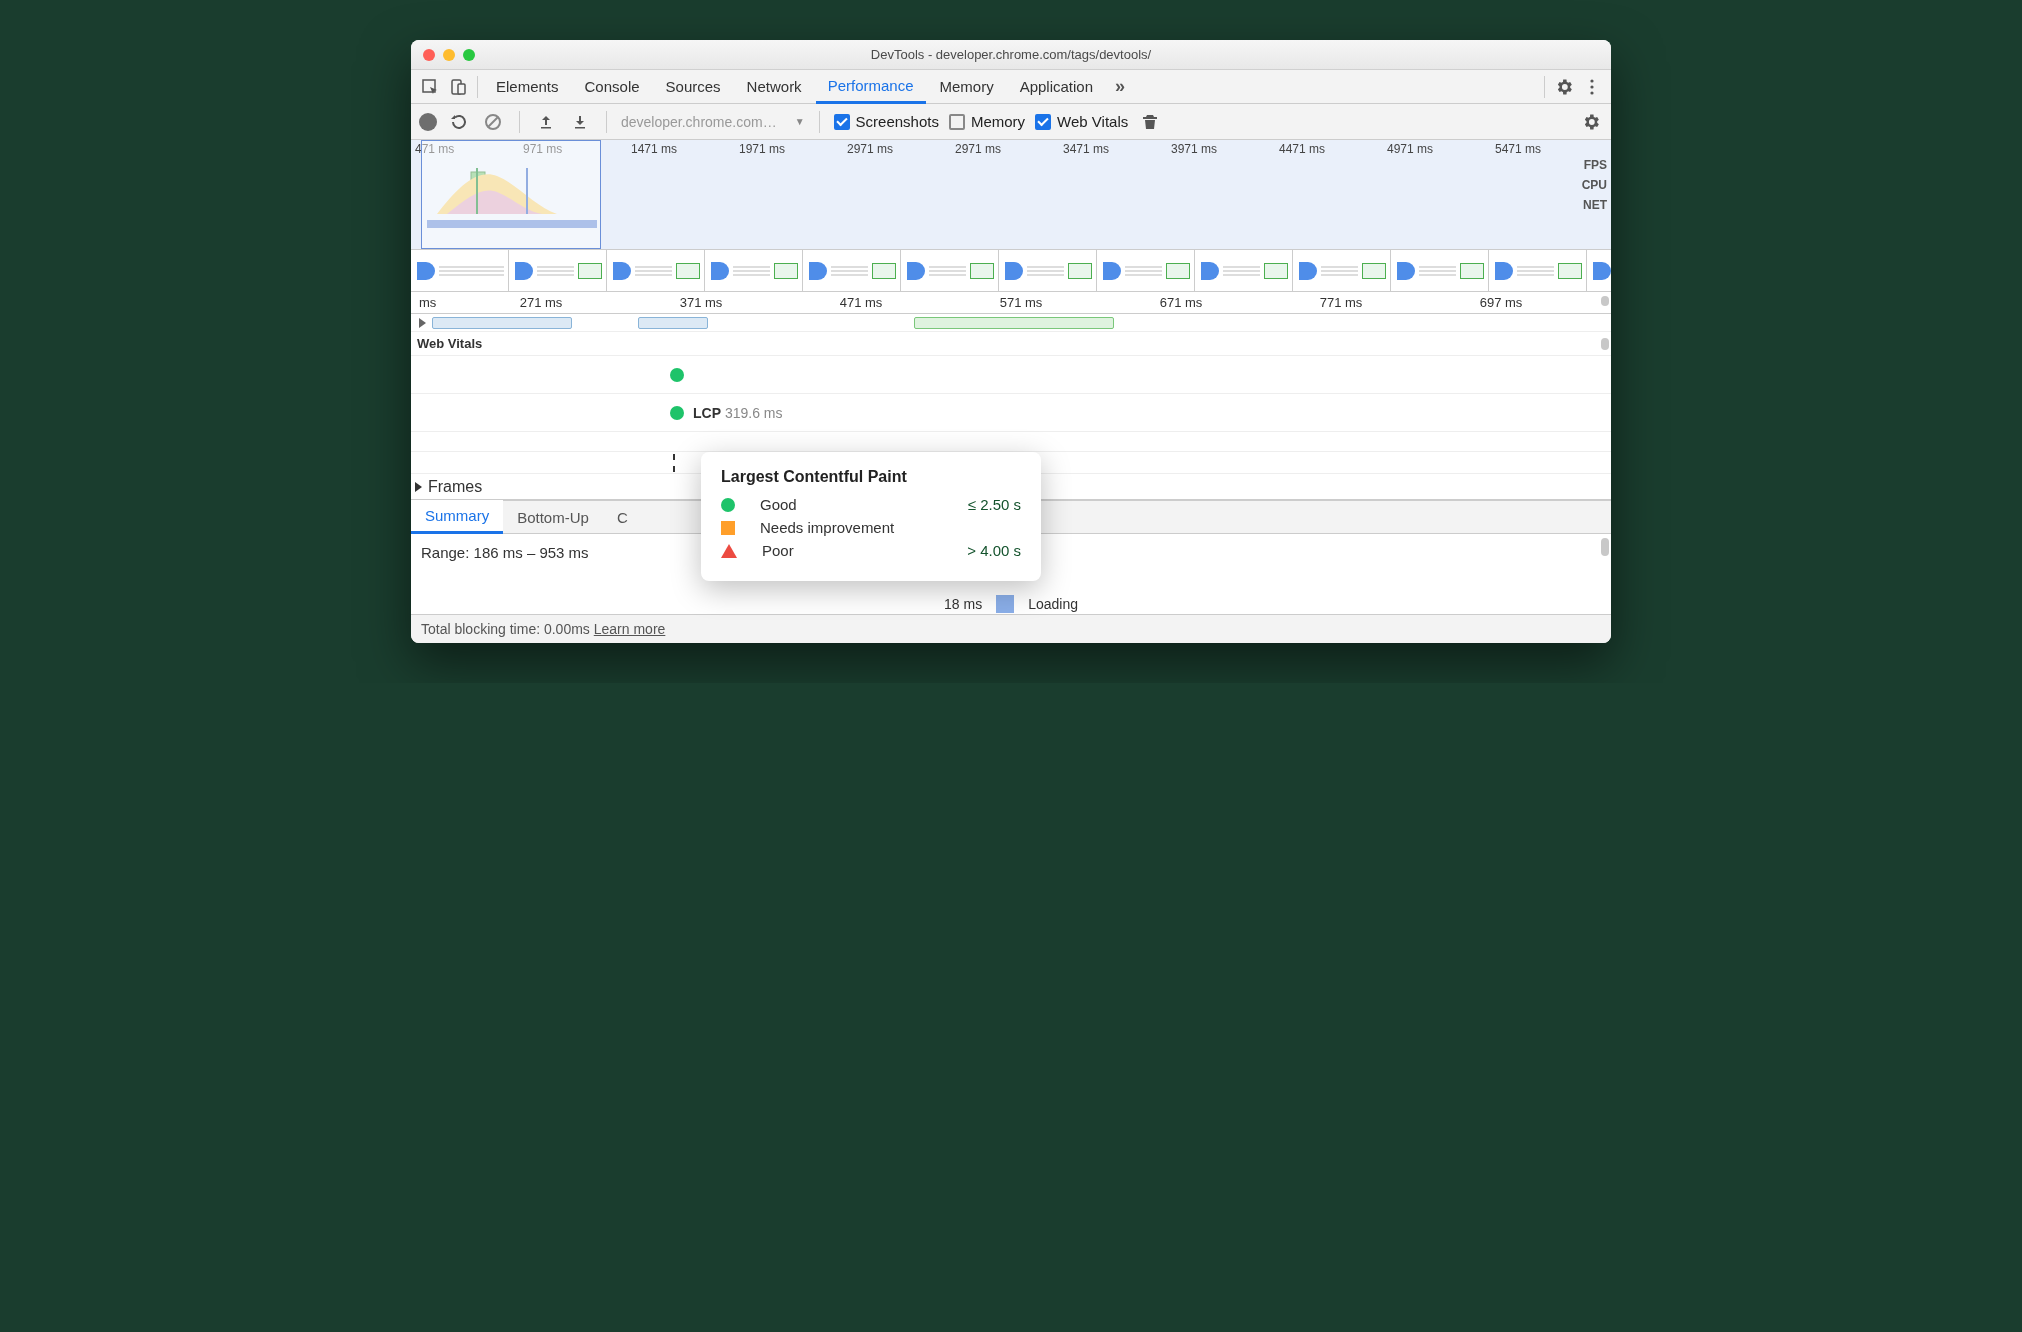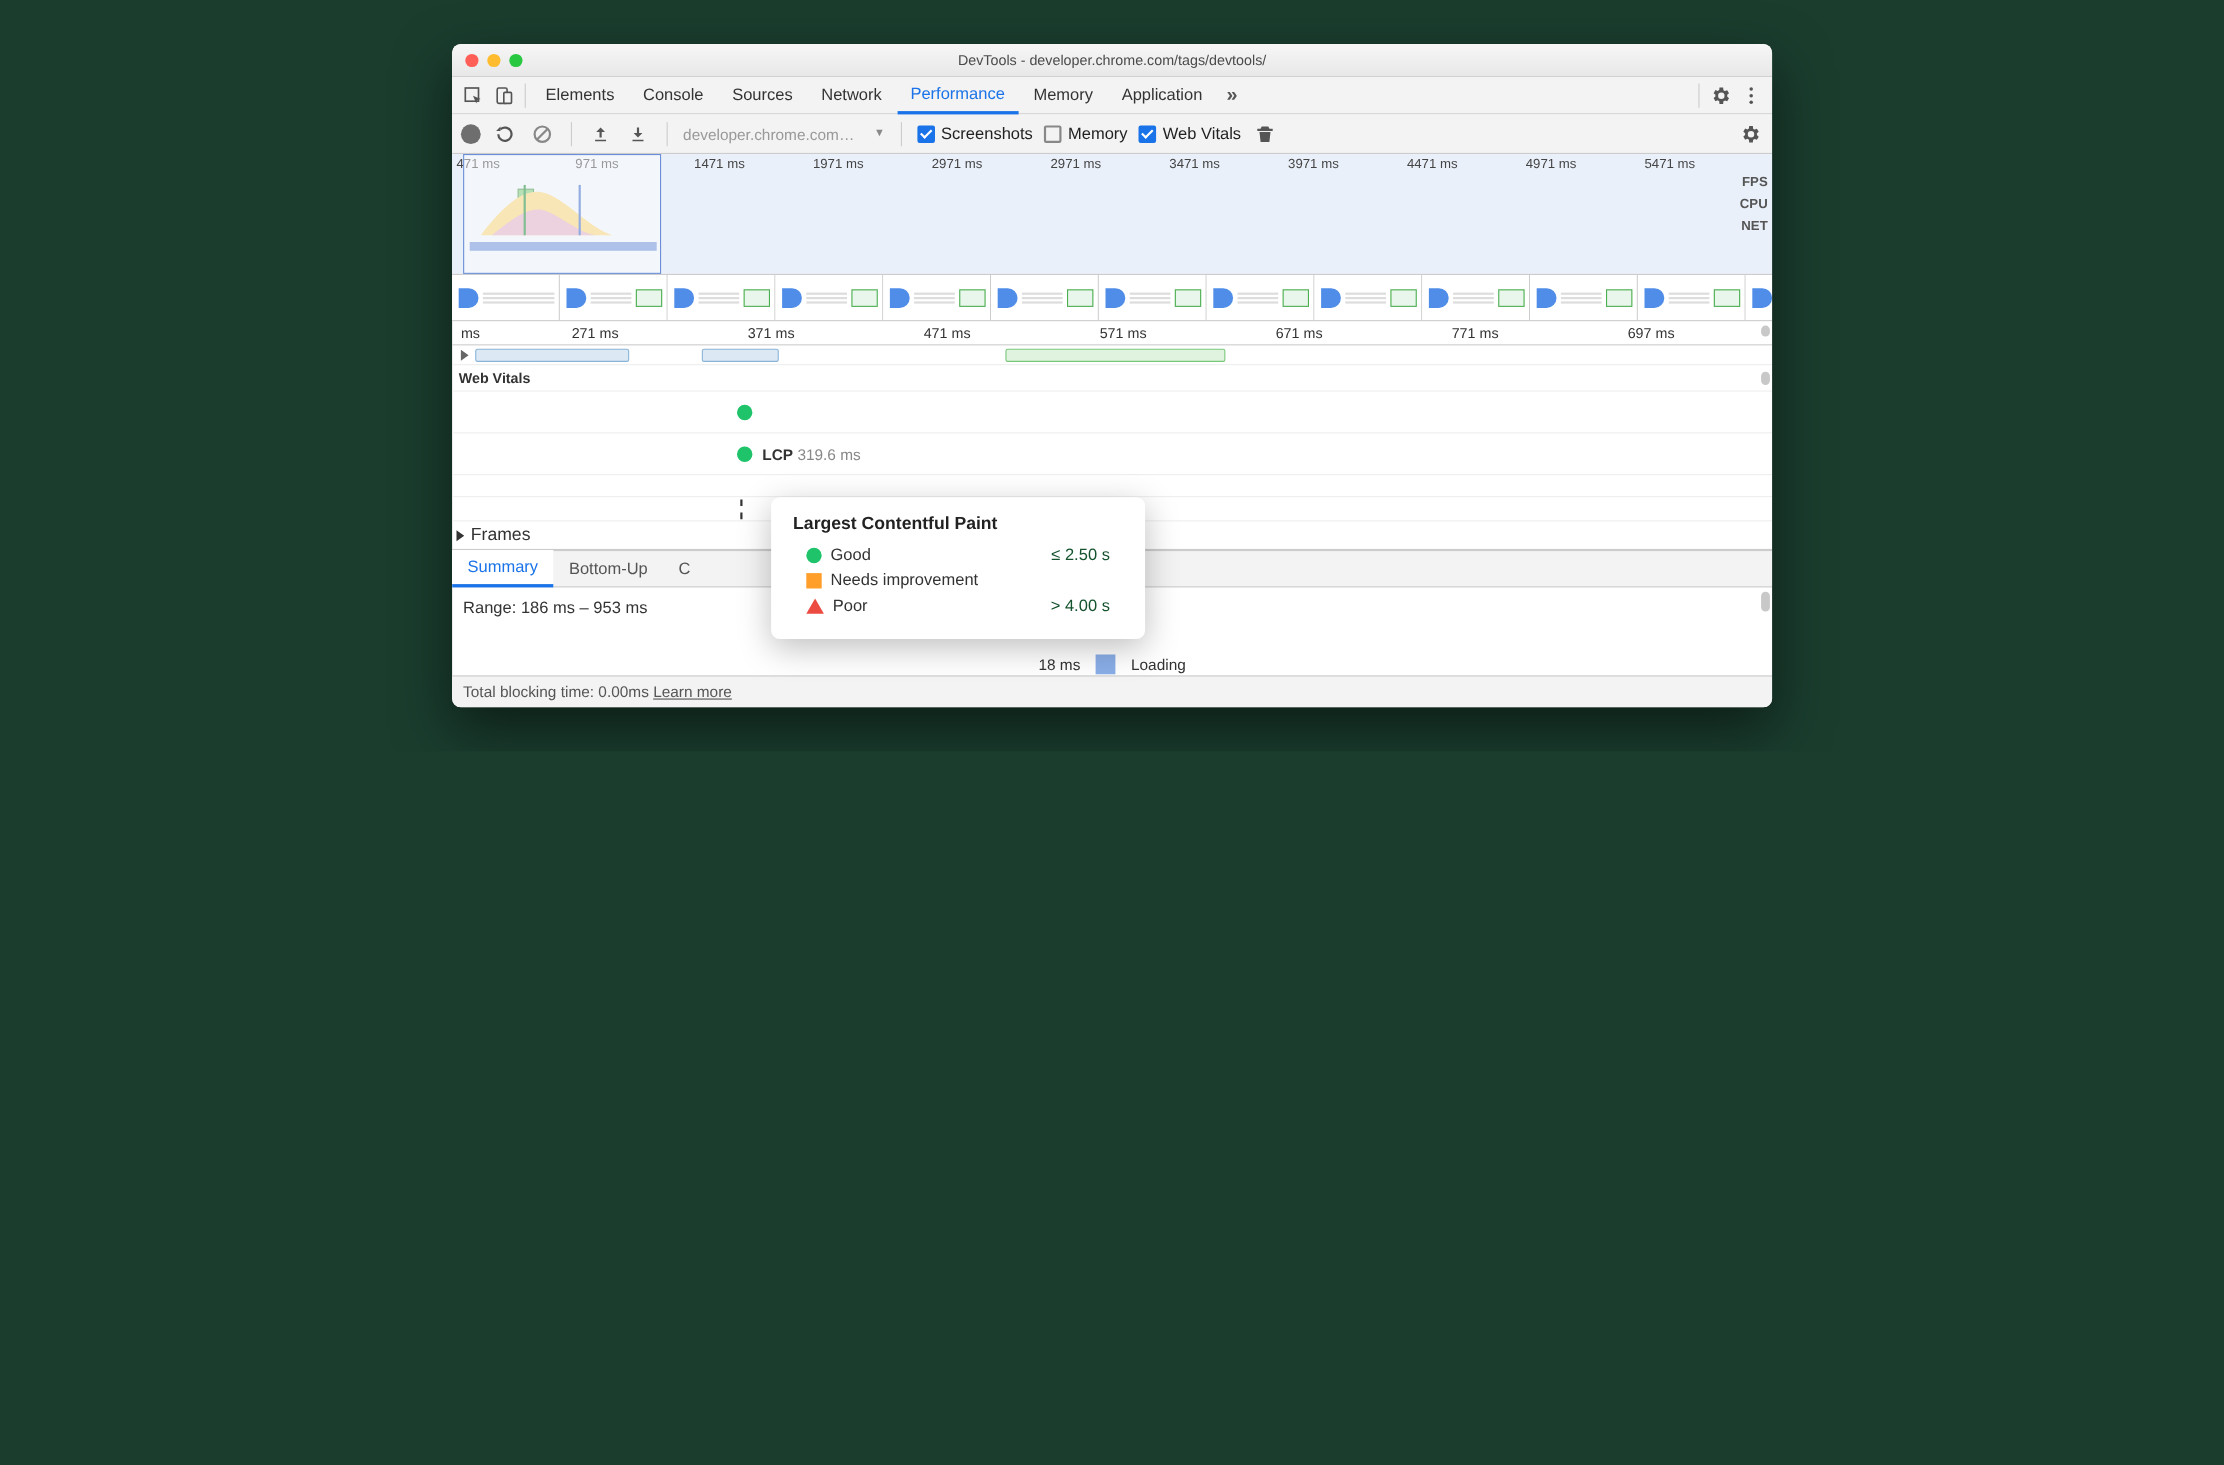--- a/index.html
+++ b/index.html
@@ -65,21 +65,21 @@
   .wv-lane{height:38px;border-bottom:1px solid #eee;position:relative;}
   .wv-dot{position:absolute;width:14px;height:14px;border-radius:50%;background:#1ec36a;top:50%;transform:translate(-50%,-50%);}
   .wv-label{position:absolute;font-size:14px;color:#333;top:50%;transform:translateY(-50%);white-space:nowrap;}
   .wv-label .dim{color:#888;}
   .section-label{font-size:11px;letter-spacing:0.5px;color:#555;padding:6px 6px;border-bottom:1px solid #eee;}
   .frames-row{height:26px;border-bottom:1px solid #ccc;display:flex;align-items:center;font-size:16px;color:#333;padding:0 4px;gap:6px;}
   .tri-right{display:inline-block;width:0;height:0;border-top:5px solid transparent;border-bottom:5px solid transparent;border-left:7px solid #333;}
   
   .tooltip{position:absolute;background:#fff;border-radius:8px;box-shadow:0 8px 30px rgba(0,0,0,0.25);padding:16px 20px;width:340px;z-index:20;}
   .tooltip-title{font-weight:bold;font-size:16px;margin-bottom:10px;color:#222;}
-  .tooltip-row{display:flex;align-items:center;font-size:15px;color:#333;gap:8px;margin:6px 12px;}
+  .tooltip-row{display:flex;align-items:center;font-size:15px;color:#333;gap:25px;margin:6px 0;}
   .tooltip-row .val{margin-left:auto;color:#14532d;}
   .dot-green{width:14px;height:14px;border-radius:50%;background:#1ec36a;}
   .sq-orange{width:14px;height:14px;background:#ff9f2a;}
   .tri-red{width:0;height:0;border-left:8px solid transparent;border-right:8px solid transparent;border-bottom:14px solid #ec4b41;}
   
   .bottom-tabs{display:flex;align-items:center;height:34px;border-top:1px solid #ccc;border-bottom:1px solid #ccc;background:#f3f3f3;}
   .bottom-tabs .btab{padding:0 14px;height:34px;display:flex;align-items:center;font-size:15px;color:#555;cursor:pointer;}
   .bottom-tabs .btab.active{color:#1a73e8;border-bottom:3px solid #1a73e8;background:#fff;}
   .summary-body{padding:10px 10px 0; font-size:15px; color:#333;}
   .legend-row{display:flex;align-items:center;gap:14px;justify-content:center;font-size:14px;color:#333;margin-top:34px;}

